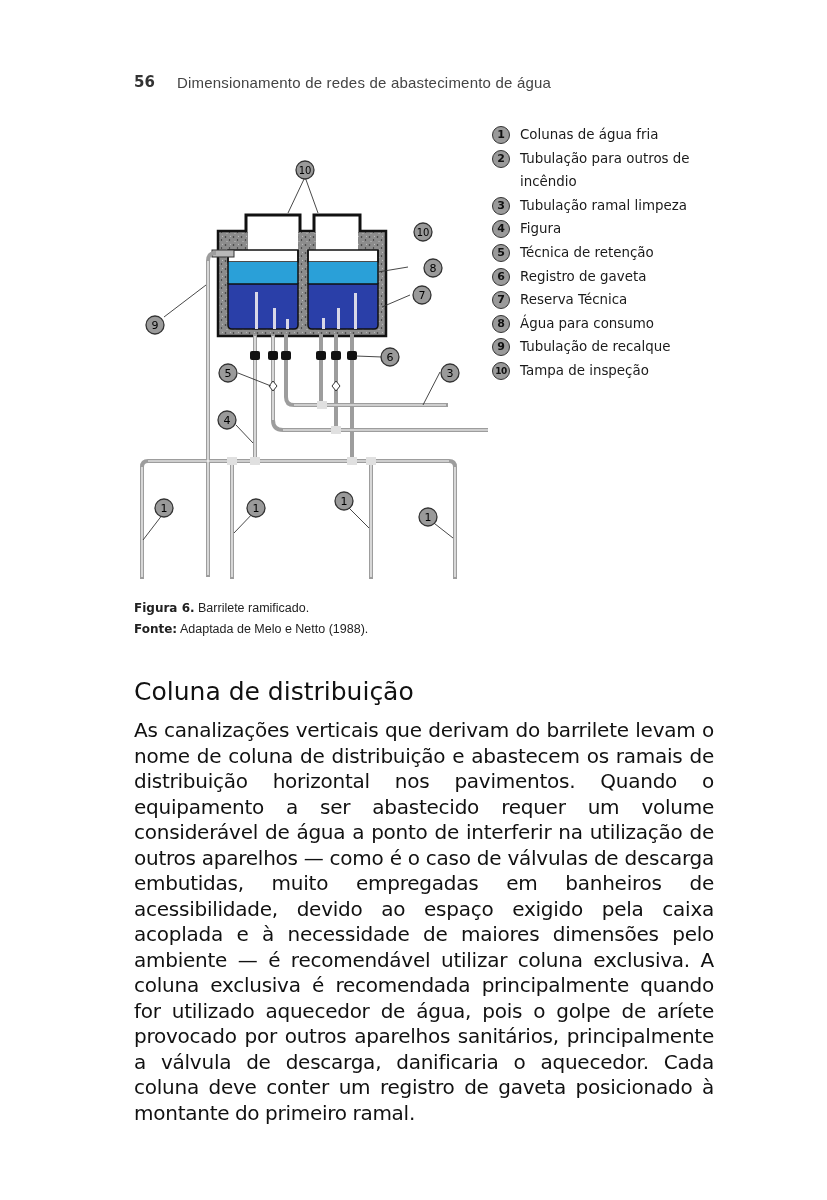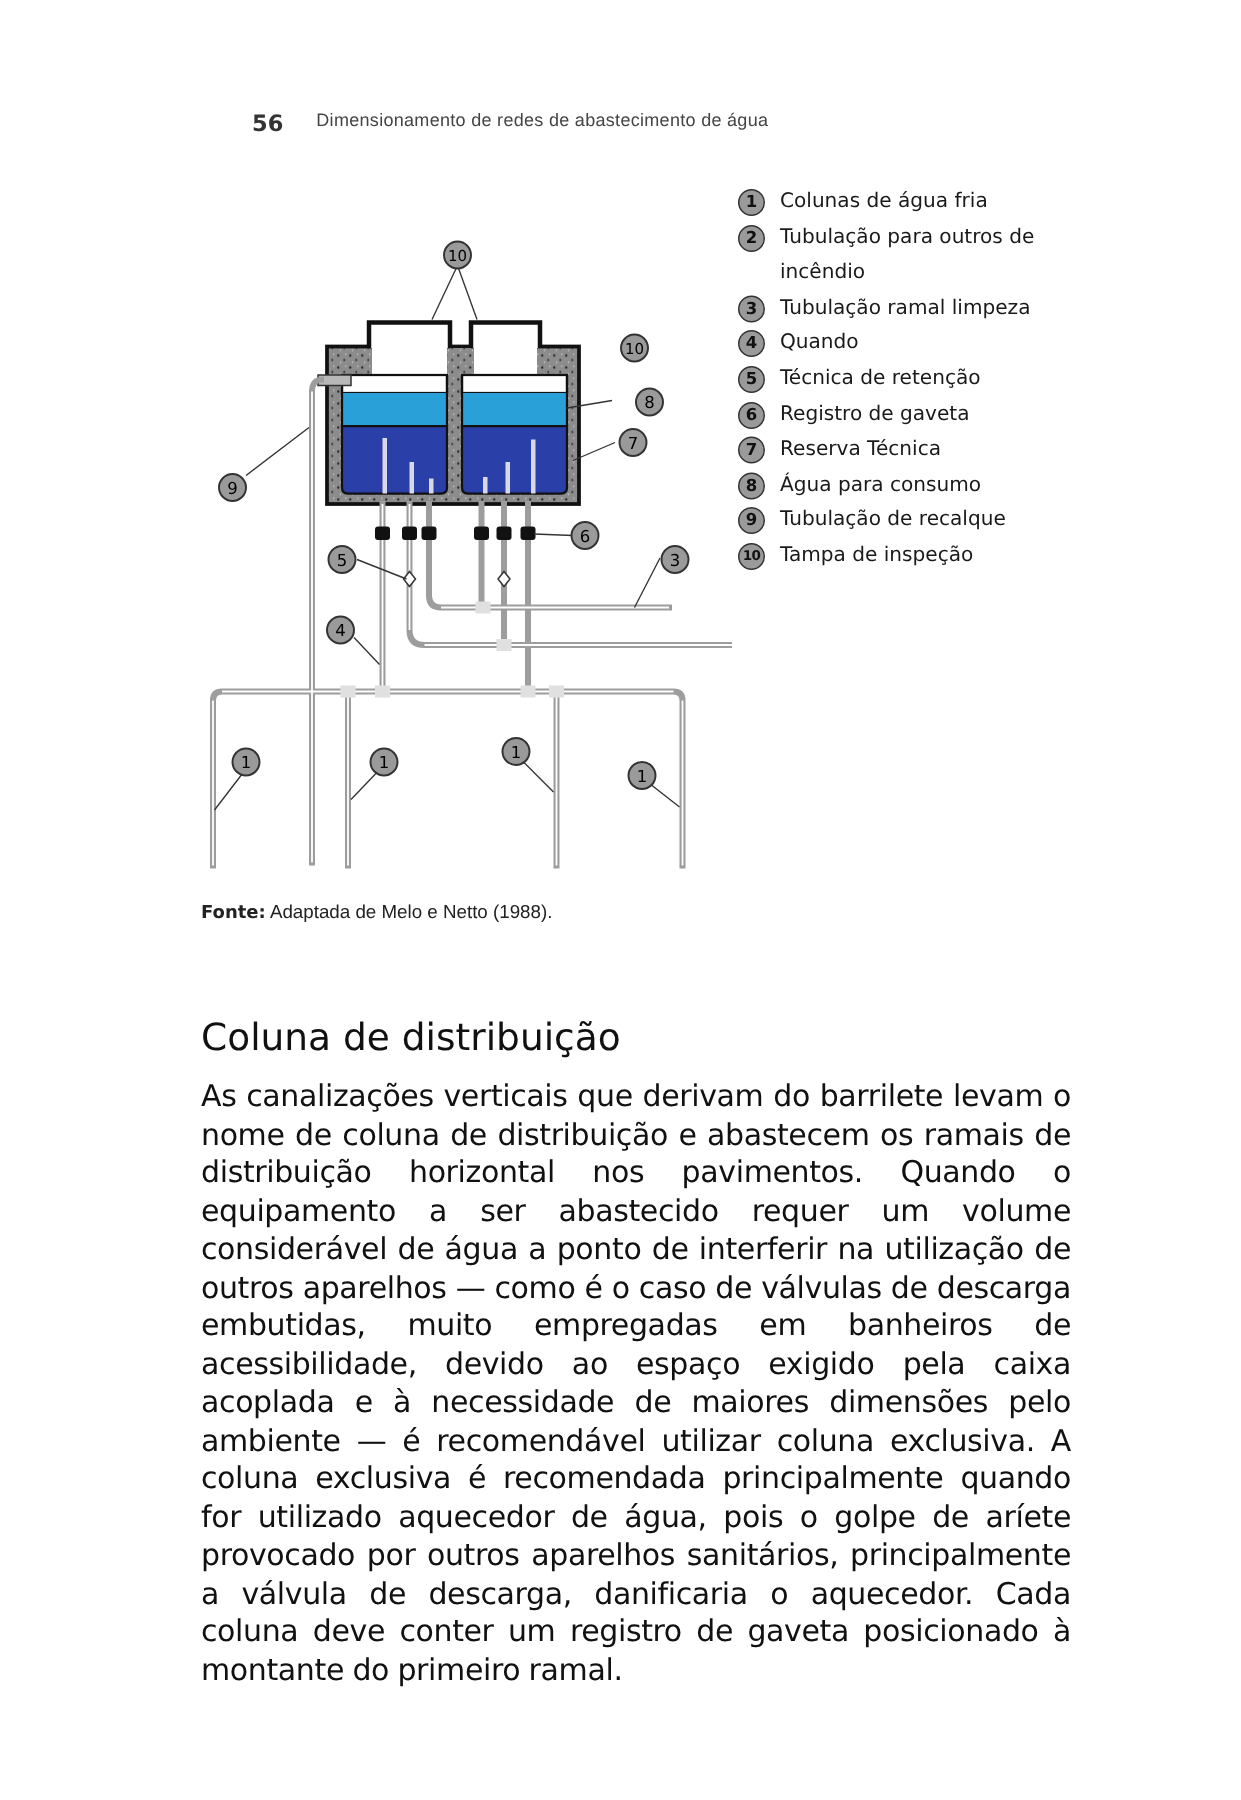--- a/index.html
+++ b/index.html
@@ -1,19 +1,19 @@
 <!DOCTYPE html>
 <html><head>
 <meta charset="utf-8">
 <style>
   html, body { margin: 0; padding: 0; background: #ffffff; }
   body { width: 827px; height: 1200px; position: relative; overflow: hidden; font-family: "DejaVu Sans", sans-serif; color: #1a1a1a; }
-  .running-head { position: absolute; top: 73px; left: 134px; display: flex; align-items: flex-start; gap: 22px; margin-left: 34px; }
+  .running-head { position: absolute; top: 73px; left: 134px; display: flex; align-items: flex-end; gap: 22px; }
   .page-num { font-family: "DejaVu Sans", sans-serif; font-size: 15px; font-weight: bold; color: #333; }
-  .running-title { font-family: "Liberation Sans", sans-serif; font-size: 12px; color: #444; letter-spacing: 0.2px; }
+  .running-title { font-family: "Liberation Sans", sans-serif; font-size: 15px; color: #444; letter-spacing: 0.2px; }
   .figure { position: absolute; top: 115px; left: 128px; width: 600px; height: 470px; }
   .figure svg { position: absolute; left: 0; top: 0; }
   .legend { position: absolute; left: 364px; top: 8px; list-style: none; margin: 0; padding: 0; }
   .legend li { display: flex; align-items: flex-start; font-family: "DejaVu Sans", sans-serif; font-size: 13.4px; line-height: 23.6px; color: #1a1a1a; }
   .legend .badge { flex: 0 0 auto; width: 16px; height: 16px; border-radius: 50%; background: #9a9a9a; border: 1.4px solid #333; color: #111; font-size: 11px; line-height: 16px; text-align: center; margin: 3px 10px 0 0; font-weight: bold; box-sizing: content-box; }
   .legend .badge.two { font-size: 9px; letter-spacing: -0.5px; }
   .legend .txt { width: 210px; }
   .caption { position: absolute; top: 598px; left: 134px; font-family: "Liberation Sans", sans-serif; font-size: 12.5px; line-height: 21px; color: #222; }
   .caption b { font-family: "DejaVu Sans", sans-serif; font-weight: bold; font-size: 12px; }
   .section-title { position: absolute; top: 677px; left: 134px; font-family: "DejaVu Sans", sans-serif; font-size: 25px; font-weight: normal; color: #111; margin: 0; }
@@ -214,21 +214,21 @@
     <li>
         <span class="badge">2</span>
         <span class="txt">Tubulação para outros de incêndio</span>
       </li>
     <li>
         <span class="badge">3</span>
         <span class="txt">Tubulação ramal limpeza</span>
       </li>
     <li>
         <span class="badge">4</span>
-        <span class="txt">Quando</span>
+        <span class="txt">Figura</span>
       </li>
     <li>
         <span class="badge">5</span>
         <span class="txt">Técnica de retenção</span>
       </li>
     <li>
         <span class="badge">6</span>
         <span class="txt">Registro de gaveta</span>
       </li>
     <li>
@@ -244,18 +244,19 @@
         <span class="txt">Tubulação de recalque</span>
       </li>
     <li>
         <span class="badge two">10</span>
         <span class="txt">Tampa de inspeção</span>
       </li>
   </ul>
 </div>
 
 <div class="caption">
+  <div><b>Figura 6.</b><span> Barrilete ramificado.</span></div>
   <div><b>Fonte:</b><span> Adaptada de Melo e Netto (1988).</span></div>
 </div>
 
 <h2 class="section-title">Coluna de distribuição</h2>
 
 <p class="body-text">As canalizações verticais que derivam do barrilete levam o nome de coluna de distribuição e abastecem os ramais de distribuição horizontal nos pavimentos. Quando o equipamento a ser abastecido requer um volume considerável de água a ponto de interferir na utilização de outros aparelhos — como é o caso de válvulas de descarga embutidas, muito empregadas em banheiros de acessibilidade, devido ao espaço exigido pela caixa acoplada e à necessidade de maiores dimensões pelo ambiente — é recomendável utilizar coluna exclusiva. A coluna exclusiva é recomendada principalmente quando for utilizado aquecedor de água, pois o golpe de aríete provocado por outros aparelhos sanitários, principalmente a válvula de descarga, danificaria o aquecedor. Cada coluna deve conter um registro de gaveta posicionado à montante do primeiro ramal.</p>
 
 </body></html>

